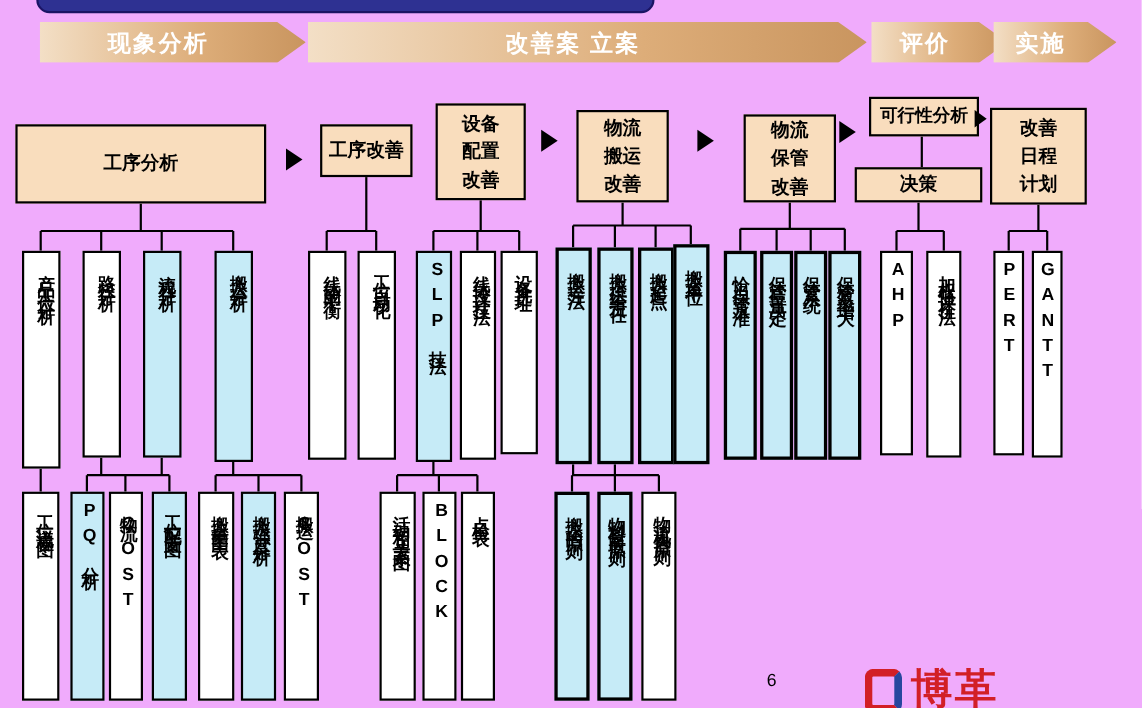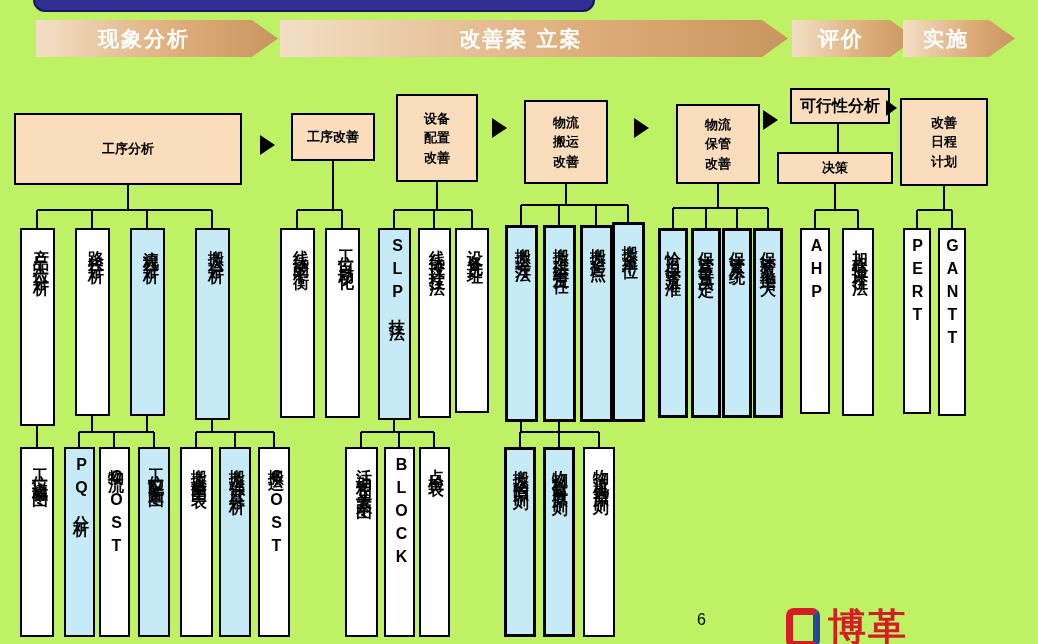--- a/index.html
+++ b/index.html
@@ -1,37 +1,37 @@
 <!DOCTYPE html>
 <html><head>
 <meta charset="utf-8">
 <style>
   * { box-sizing: border-box; margin: 0; padding: 0; }
   html,body { background:#fff; }
   .stage {
     position: relative; width: 1038px; height: 644px; overflow: hidden;
-    background: #bef264; color: #000;
+    background: #f0abfc; color: #000;
     font-family: "Liberation Sans", "DejaVu Sans", sans-serif;
   }
   .titlebar {
     position: absolute; left: 33px; top: -20px; width: 562px; height: 32px;
     background: #2e3192; border: 2px solid #1b1464; border-radius: 12px;
   }
   .chev {
     position: absolute; top: 20px; height: 37px;
     display: flex; align-items: center; justify-content: center;
     padding-right: 26px; color: #fff; font-weight: bold; font-size: 21px;
     letter-spacing: 2px;
     clip-path: polygon(0 0, calc(100% - 26px) 0, 100% 50%, calc(100% - 26px) 100%, 0 100%);
     background: linear-gradient(90deg, #f3dfc6 0%, #ddad79 60%, #c9955f 100%);
   }
   .tanbox {
     position: absolute; background: #f9ddbd; border: 2px solid #000;
     display: flex; align-items: center; justify-content: center;
-    text-align: center; font-size: 13px; font-weight: 600;
+    text-align: center; font-size: 17px; font-weight: 600;
     white-space: pre-line; line-height: 1.5;
   }
   .tri {
     position: absolute; width: 0; height: 0;
     border-left: 15px solid #000;
     border-top: 10px solid transparent; border-bottom: 10px solid transparent;
   }
   .tri.small {
     border-left: 11px solid #000;
     border-top: 8px solid transparent; border-bottom: 8px solid transparent;

